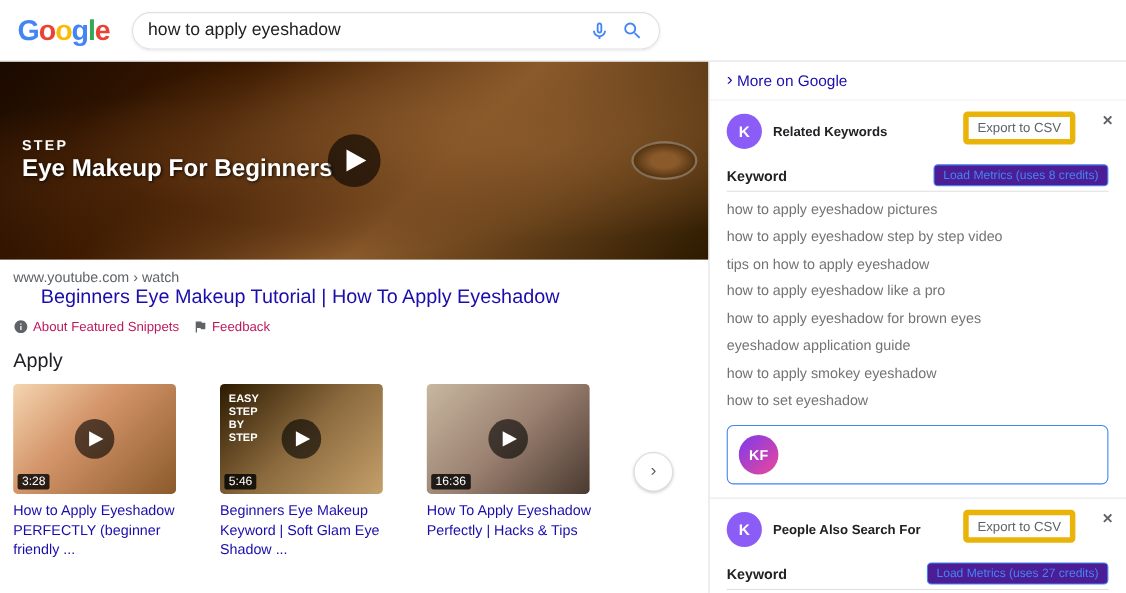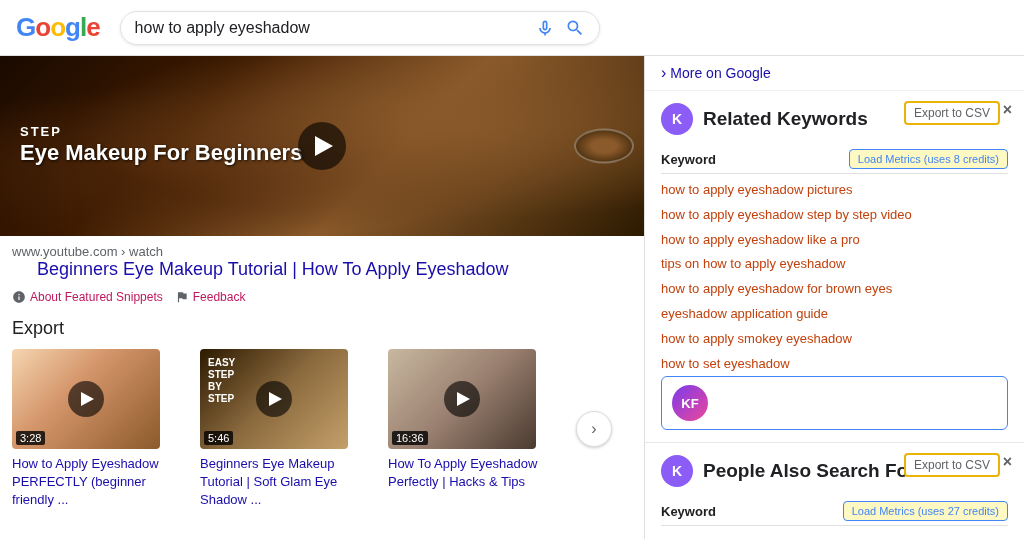--- a/index.html
+++ b/index.html
@@ -313,29 +313,29 @@
       border-radius: 50%;
       display: flex;
       align-items: center;
       justify-content: center;
       color: #fff;
       font-weight: bold;
       font-size: 14px;
       flex-shrink: 0;
     }
     .widget-title {
-      font-size: 19px;
+      font-size: 12px;
       font-weight: bold;
       color: #202124;
     }
     .export-btn {
       position: absolute;
       top: 10px;
-      right: 24px;
-      border: 2px solid #eab308;
+      right: 46px;
+      border: 5px solid #eab308;
       border-radius: 4px;
       padding: 3px 8px;
       font-size: 12px;
       color: #5f6368;
       cursor: pointer;
       background: #fff;
     }
 
     .keyword-table {
       width: 100%;
@@ -353,43 +353,43 @@
       font-weight: bold;
       color: #202124;
     }
     .load-metrics-btn {
       border: 1px solid #4285F4;
       border-radius: 4px;
       padding: 3px 8px;
       font-size: 11px;
       color: #4285F4;
       cursor: pointer;
-      background: #fef9c3;
+      background: #4c1d95;
       white-space: nowrap;
     }
     .keyword-row {
       padding: 2px 0;
     }
     .keyword-link {
-      color: #c2410c;
+      color: #737373;
       font-size: 13px;
       cursor: pointer;
       text-decoration: none;
       line-height: 1.6;
     }
 
     
     .kf-banner {
       display: flex;
       align-items: center;
       gap: 8px;
       border: 1px solid #4285F4;
       border-radius: 6px;
       padding: 8px 10px;
-      margin-top: 0;
+      margin-top: 10px;
       cursor: pointer;
     }
     .kf-logo {
       width: 36px;
       height: 36px;
       background: linear-gradient(135deg, #7c3aed, #ec4899);
       border-radius: 50%;
       display: flex;
       align-items: center;
       justify-content: center;
@@ -468,42 +468,42 @@
         <div class="footer-link">
           <svg width="14" height="14" viewBox="0 0 24 24" fill="#5f6368">
               <path d="M14.4 6L14 4H5v17h2v-7h5.6l.4 2h7V6z"></path>
             </svg>
           <span>Feedback</span>
         </div>
       </div>
     </div>
 
     <div class="videos-section">
-      <h2 class="videos-title">Export</h2>
+      <h2 class="videos-title">Apply</h2>
       <div class="videos-grid">
 
         <div class="video-card">
           <div class="video-thumb video-thumb-1">
             <div class="video-play">
               <div class="small-play-triangle"></div>
             </div>
             <div class="video-duration">3:28</div>
           </div>
           <div class="video-card-title">How to Apply Eyeshadow PERFECTLY (beginner friendly ...</div>
         </div>
 
         <div class="video-card">
           <div class="video-thumb video-thumb-2">
             <div class="video-label">EASY<br>STEP<br>BY<br>STEP</div>
             <div class="video-play">
               <div class="small-play-triangle"></div>
             </div>
             <div class="video-duration">5:46</div>
           </div>
-          <div class="video-card-title">Beginners Eye Makeup Tutorial | Soft Glam Eye Shadow ...</div>
+          <div class="video-card-title">Beginners Eye Makeup Keyword | Soft Glam Eye Shadow ...</div>
         </div>
 
         <div class="video-card">
           <div class="video-thumb video-thumb-3">
             <div class="video-play">
               <div class="small-play-triangle"></div>
             </div>
             <div class="video-duration">16:36</div>
           </div>
           <div class="video-card-title">How To Apply Eyeshadow Perfectly | Hacks &amp; Tips</div>
@@ -529,22 +529,22 @@
         <div class="widget-title">Related Keywords</div>
         <button class="export-btn">Export to CSV</button>
       </div>
       <div class="keyword-table">
         <div class="keyword-table-header">
           <span class="keyword-col-label">Keyword</span>
           <button class="load-metrics-btn">Load Metrics (uses 8 credits)</button>
         </div>
         <div class="keyword-row"><a class="keyword-link">how to apply eyeshadow pictures</a></div>
         <div class="keyword-row"><a class="keyword-link">how to apply eyeshadow step by step video</a></div>
+        <div class="keyword-row"><a class="keyword-link">tips on how to apply eyeshadow</a></div>
         <div class="keyword-row"><a class="keyword-link">how to apply eyeshadow like a pro</a></div>
-        <div class="keyword-row"><a class="keyword-link">tips on how to apply eyeshadow</a></div>
         <div class="keyword-row"><a class="keyword-link">how to apply eyeshadow for brown eyes</a></div>
         <div class="keyword-row"><a class="keyword-link">eyeshadow application guide</a></div>
         <div class="keyword-row"><a class="keyword-link">how to apply smokey eyeshadow</a></div>
         <div class="keyword-row"><a class="keyword-link">how to set eyeshadow</a></div>
       </div>
       <div class="kf-banner">
         <div class="kf-logo">KF</div>
       </div>
     </div>
 

